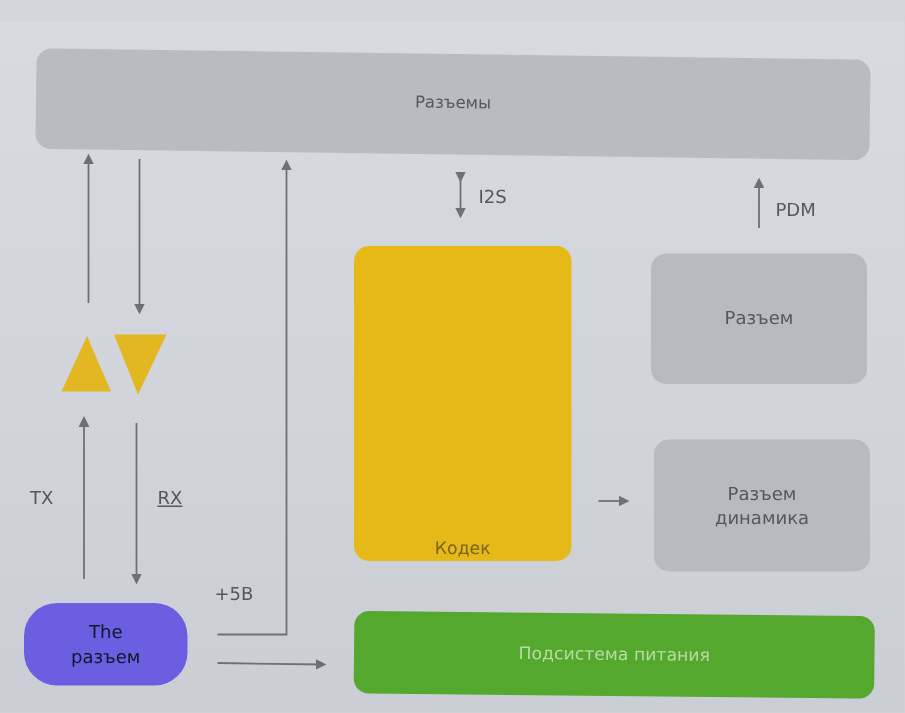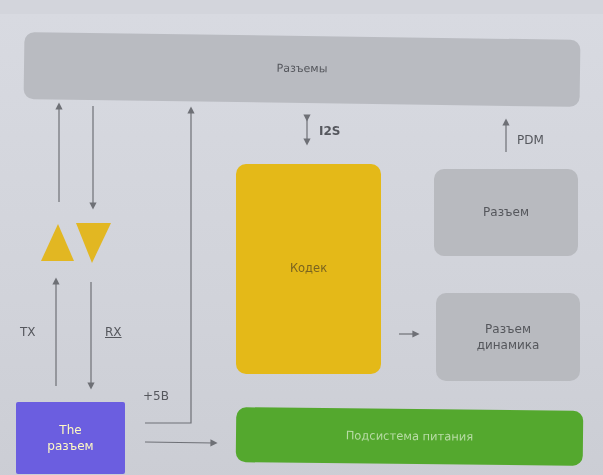--- a/index.html
+++ b/index.html
@@ -9,29 +9,29 @@
     font-family: "DejaVu Sans", sans-serif;
     position: relative;
   }
   .canvas { position: absolute; left: 0; top: 14px; width: 603px; height: 475px;
     background: linear-gradient(180deg, #d8dae1 0%, #d1d3da 60%, #cbcdd4 100%); padding-left: 30px; }
   .box { position: absolute; display: flex; align-items: center; justify-content: center;
     text-align: center; font-size: 12px; line-height: 1.35; }
   .bar-top { left: 24px; top: 22px; width: 556px; height: 67px; background: #b9bbc1;
     border-radius: 10px; color: #55575d; font-size: 11px; transform: rotate(0.8deg); }
   .codec { left: 236px; top: 150px; width: 145px; height: 210px; background: #e4b918;
-    border-radius: 10px; color: #7a6420; font-size: 11.5px; }
+    border-radius: 10px; color: #7a6420; font-size: 11.5px; align-items: flex-end; }
   .mic { left: 434px; top: 155px; width: 144px; height: 87px; background: #b8babf;
     border-radius: 10px; color: #55575c; font-size: 12px; }
   .spk { left: 436px; top: 279px; width: 144px; height: 88px; background: #b8babf;
     border-radius: 10px; color: #55575c; font-size: 12px; }
   .power { left: 236px; top: 395px; width: 347px; height: 55px; background: #54a82e;
     border-radius: 10px; color: #b8dca6; font-size: 11.5px; transform: rotate(0.6deg); }
-  .conn { left: 16px; top: 388px; width: 109px; height: 72px; background: #6b5ee0;
-    border-radius: 2px; color: #fef9c3; font-size: 12px; }
+  .conn { left: 16px; top: 388px; width: 109px; height: 55px; background: #6b5ee0;
+    border-radius: 22px; color: #0f172a; font-size: 12px; }
   .label { position: absolute; font-size: 12px; color: #55575d; }
   svg.lines { position: absolute; left: 0; top: 0; }
 </style>
 </head>
 <body>
 
 <div class="canvas">
 
   <svg class="lines" width="603" height="475">
     <defs>
@@ -89,18 +89,18 @@
     <span>Подсистема питания</span>
   </div>
 
   <div class="box conn">
     <div>
       <div>The</div>
       <div>разъем</div>
     </div>
   </div>
 
-  <span class="label" style="left:319px; top:110px;font-weight:bold;">I2S</span>
+  <span class="label" style="left:319px; top:110px;">I2S</span>
   <span class="label" style="left:517px; top:119px;">PDM</span>
   <span class="label" style="left:20px; top:311px;">TX</span>
   <span class="label" style="left:105px; top:311px;text-decoration:underline;">RX</span>
   <span class="label" style="left:143px; top:375px;">+5В</span>
 </div>
 
 </body></html>

